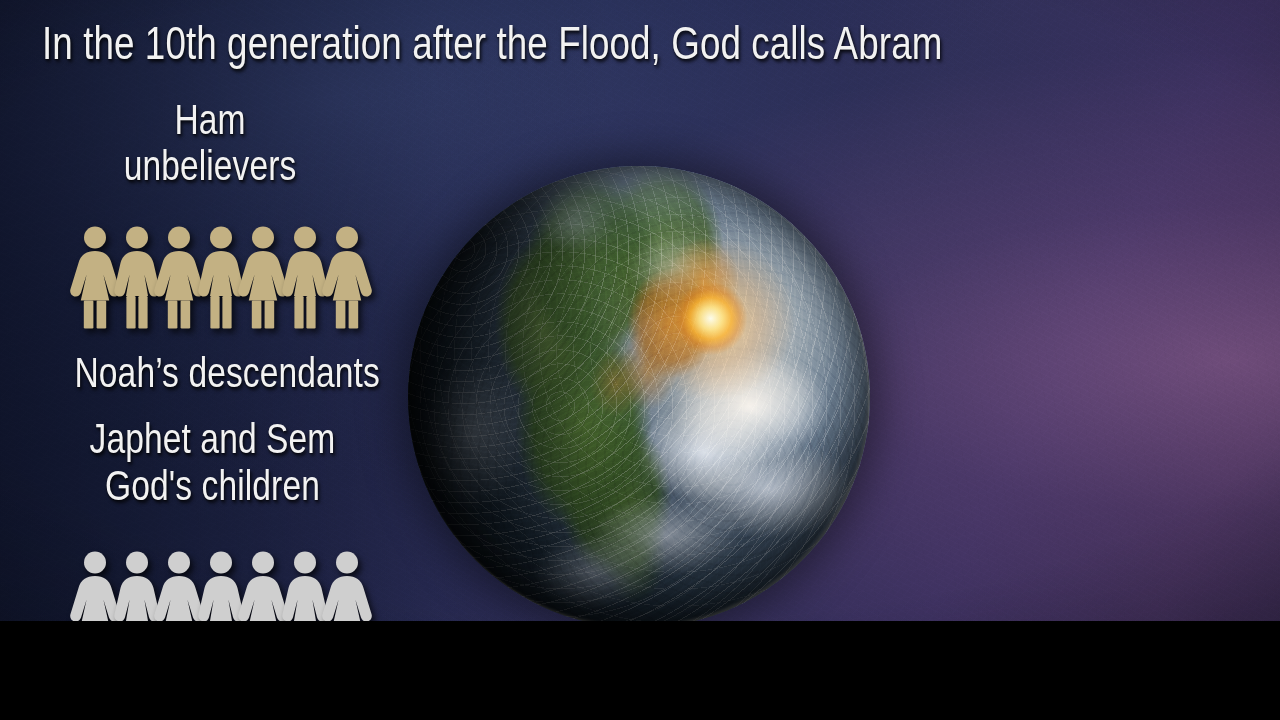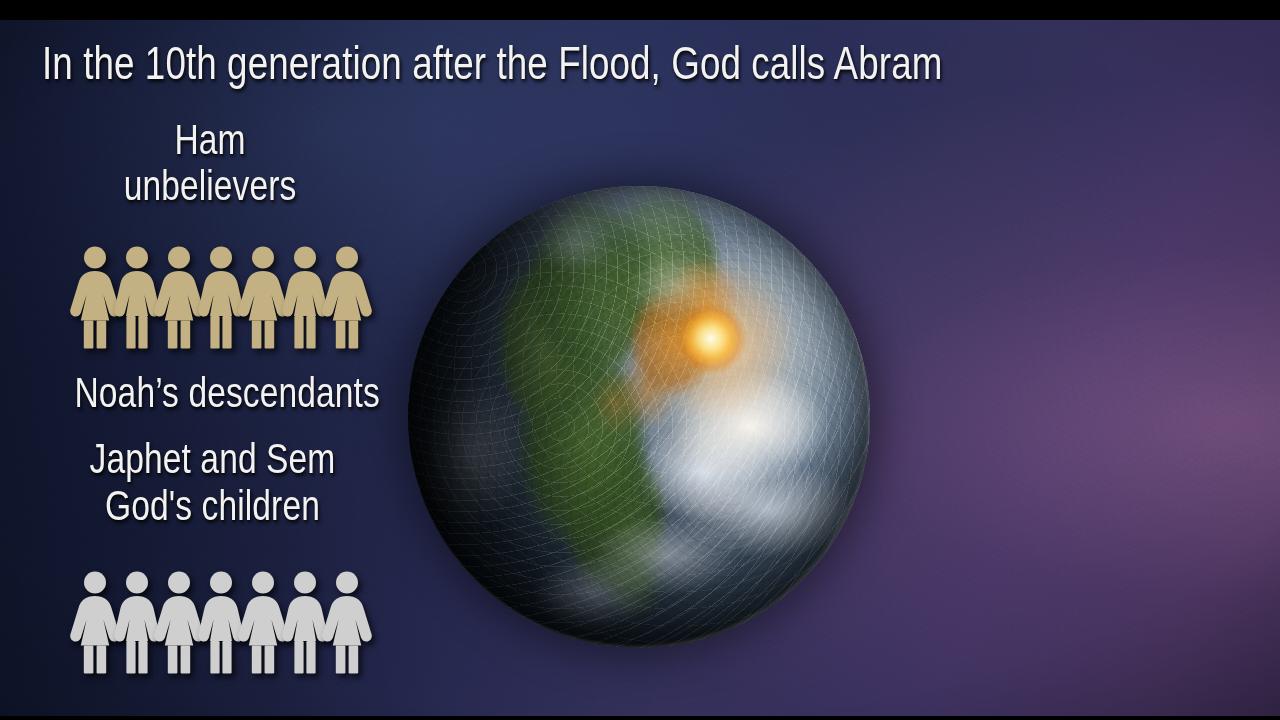--- a/index.html
+++ b/index.html
@@ -8,24 +8,23 @@
     padding: 0;
     background: #000;
   }
   body {
     font-family: "Liberation Sans", sans-serif;
   }
 
   #slide {
     position: relative;
     width: 1280px;
-    height: 696px;
+    height: 621px;
     overflow: hidden;
     background: #1b2240;
-    margin-top: 20px;
   }
 
   
   .bg-base {
     position: absolute;
     inset: 0;
     background:
       radial-gradient(118% 96% at 96% 58%, rgba(152,102,150,0.55) 0%, rgba(106,72,120,0.34) 26%, rgba(52,44,80,0.12) 52%, rgba(0,0,0,0) 74%),
       radial-gradient(90% 78% at 26% 16%, rgba(58,70,118,0.72) 0%, rgba(40,50,92,0.40) 45%, rgba(0,0,0,0) 78%),
       linear-gradient(118deg, #171f3d 0%, #1d2546 22%, #272a52 46%, #33305a 62%, #3b3060 78%, #3a2a52 92%, #2e2244 100%);

